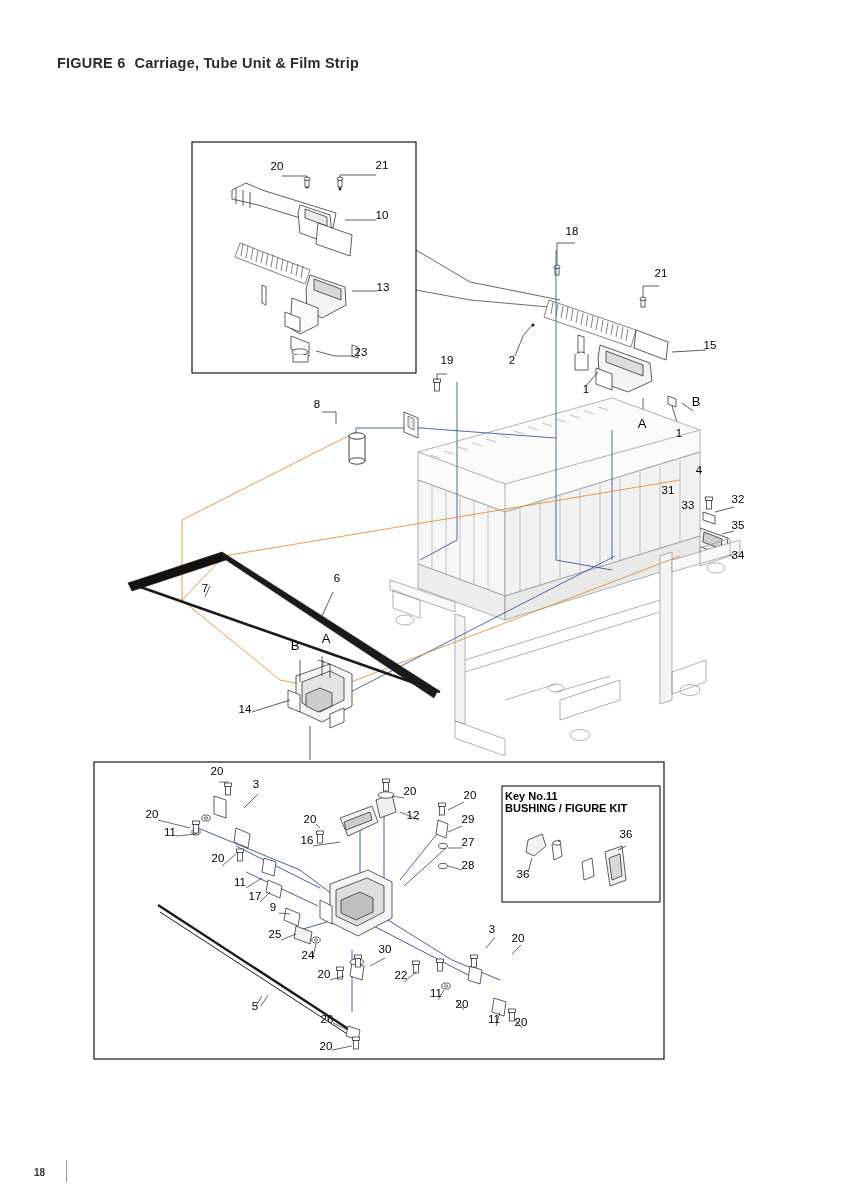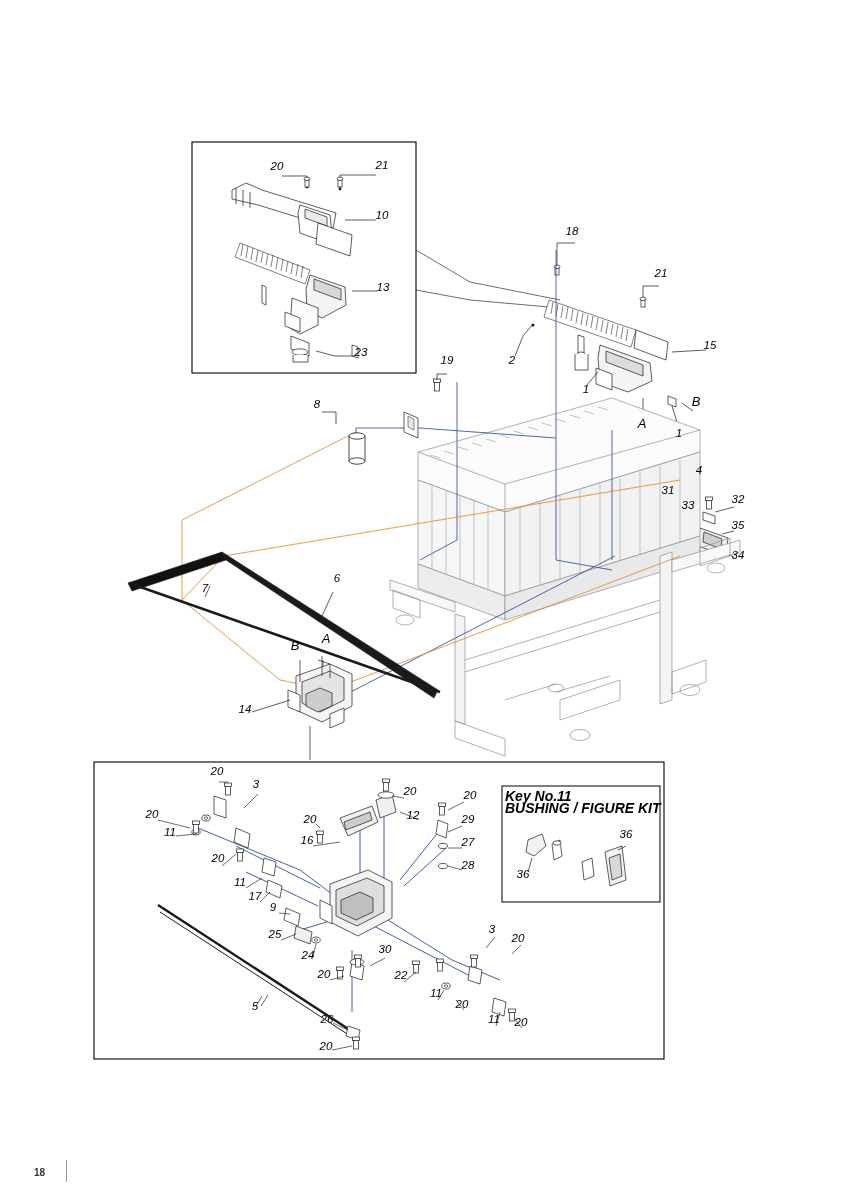--- a/index.html
+++ b/index.html
@@ -73,36 +73,38 @@
     width: 854px;
     height: 1200px;
   }
 
   
   .diagram-wrap {
     position: absolute;
     left: 0; top: 0;
     width: 854px;
     height: 1200px;
-    font-style: italic;
   }
   .kit-title {
     position: absolute;
-    font-size: 14px;
+    font-size: 11px;
     font-weight: bold;
     line-height: 12px;
     color: #000;
     white-space: pre;
   }
 </style>
 </head>
 <body>
 
 <div class="page">
 
+  <div class="figure-title">
+    <span class="num">FIGURE 6</span><span>Carriage, Tube Unit &amp; Film Strip</span>
+  </div>
 
   <div class="diagram-wrap">
     <svg id="canvas" viewBox="0 0 854 1200" xmlns="http://www.w3.org/2000/svg">
       <defs>
         <g id="screwA">
           <rect x="-2.5" y="0" width="5" height="9" fill="#ffffff" stroke="#1a1a1a" stroke-width="0.7"></rect>
           <rect x="-3.5" y="-3" width="7" height="3.4" fill="#ffffff" stroke="#1a1a1a" stroke-width="0.7"></rect>
         </g>
         <g id="screwB">
           <rect x="-2" y="0" width="4" height="7" fill="#ffffff" stroke="#1a1a1a" stroke-width="0.7"></rect>

